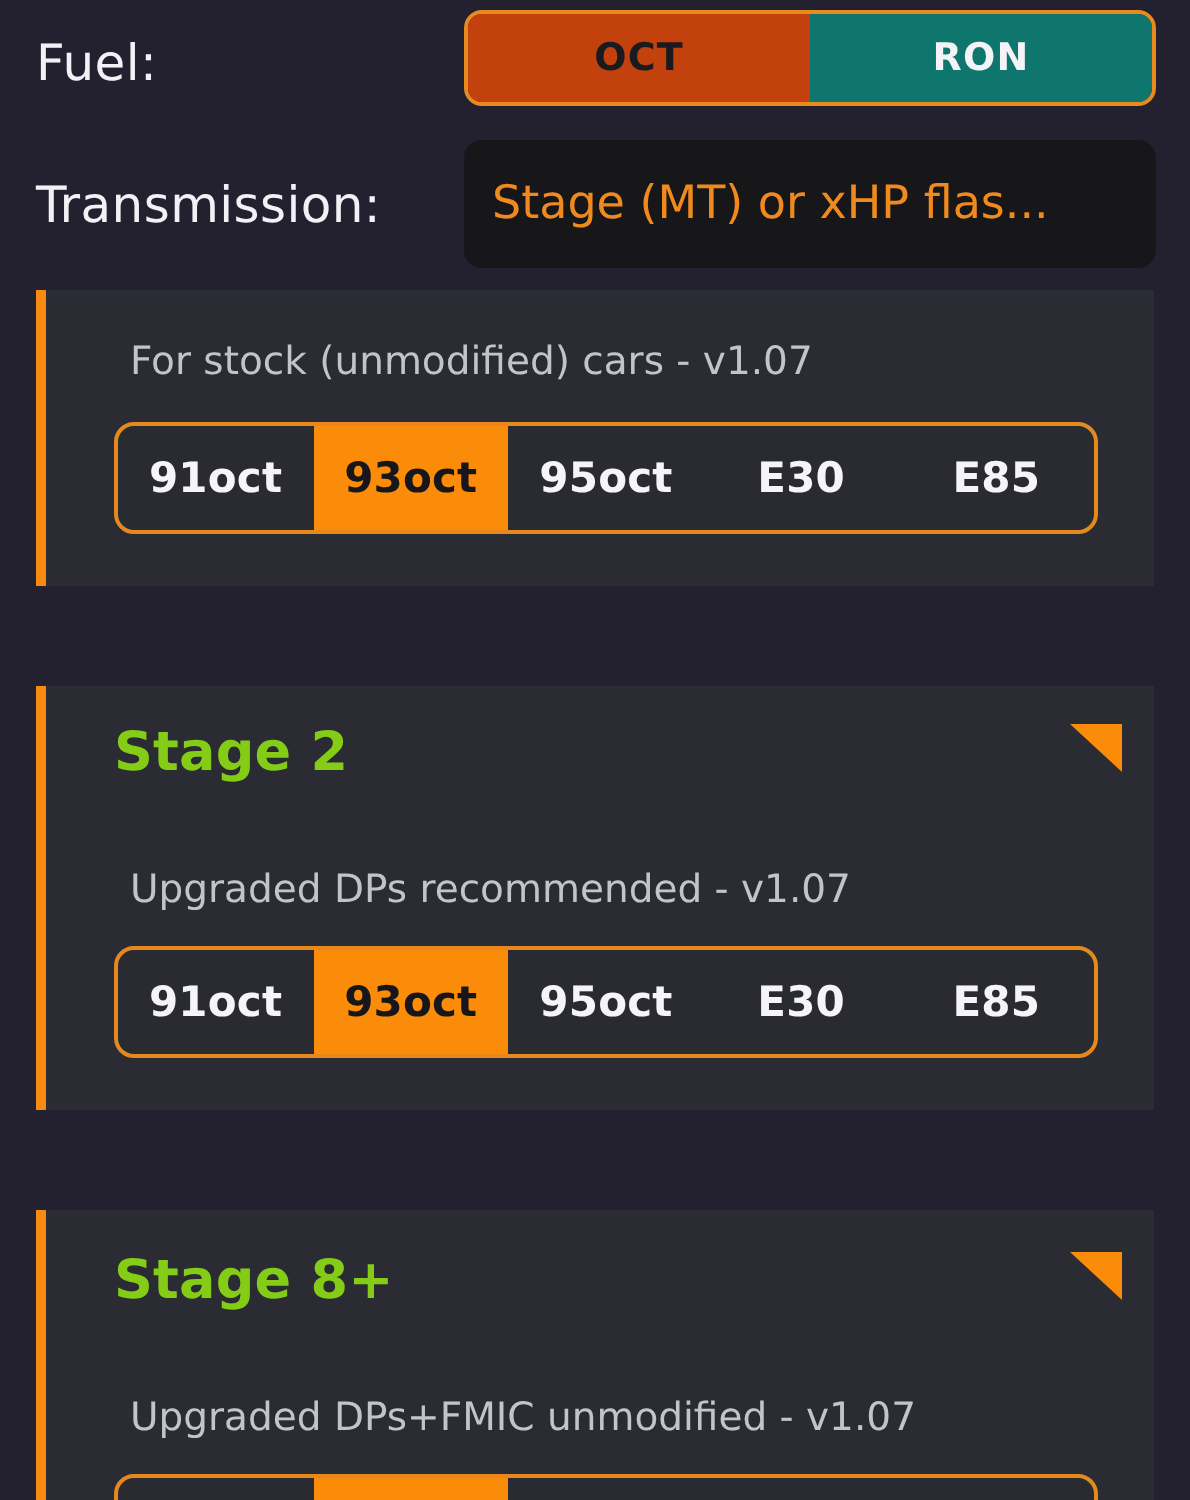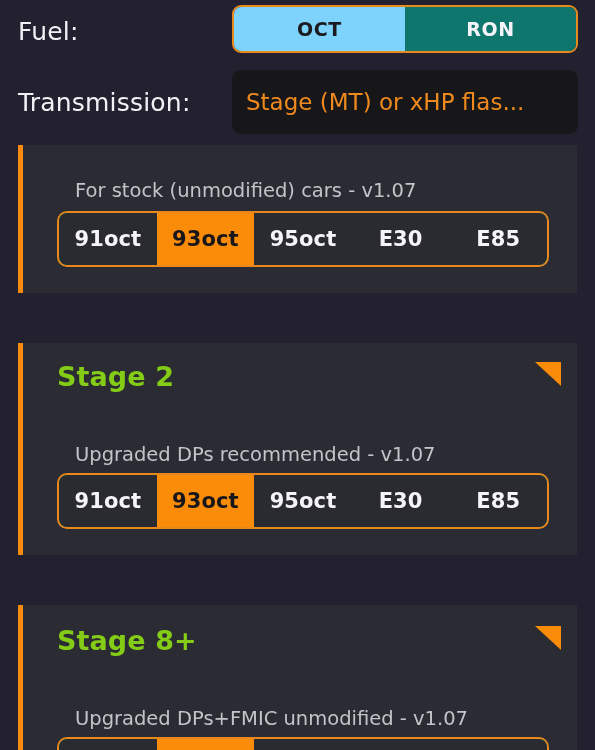--- a/index.html
+++ b/index.html
@@ -64,21 +64,21 @@
     align-items: center;
     justify-content: center;
     font-size: 19px;
     font-weight: 700;
     letter-spacing: 0.6px;
     color: #f4f3f7;
     background: #0f766e;
     cursor: pointer;
   }
   .oct-ron .seg.active {
-    background: #7dd3fc;
+    background: #c2410c;
     color: #1b1a1f;
   }
 
   
   .trans-field {
     position: absolute;
     left: 232px;
     top: 70px;
     width: 346px;
     height: 64px;
@@ -121,21 +121,21 @@
     font-weight: 700;
     letter-spacing: 0.1px;
     line-height: 1;
     margin: 0;
   }
   .card-sub {
     color: #c3c3ca;
     font-size: 19.5px;
     font-weight: 400;
     line-height: 1;
-    margin: 18px;
+    margin: 8px;
     white-space: nowrap;
   }
 
   
   .corner-flag {
     position: absolute;
     right: 16px;
     width: 26px;
     height: 24px;
     pointer-events: none;

